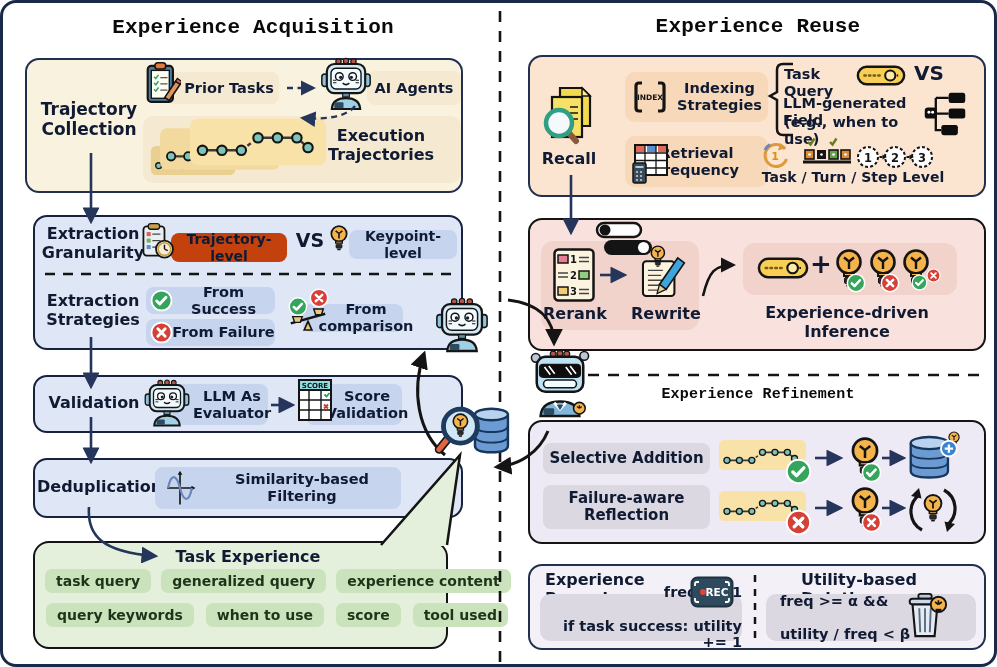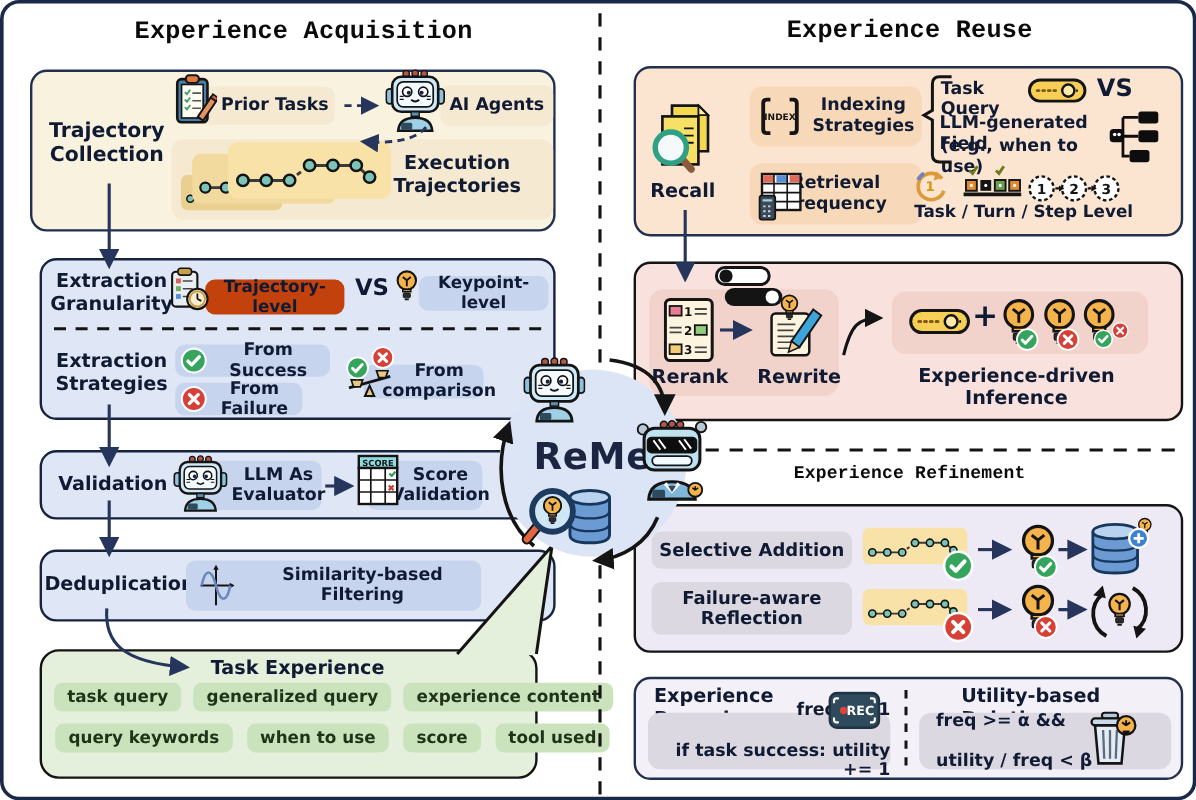--- a/index.html
+++ b/index.html
@@ -260,21 +260,21 @@
   <svg class="icon" style="left:326px;top:221px;z-index:3" width="20" height="29">
       <use href="#s-bulb"></use>
     </svg>
   <div class="panel" style="left:346px;top:227px;width:108px;height:29px;background:#c6d4ee;font-size:14px">Keypoint-level</div>
   <div class="lbl" style="left:34px;top:289px;width:112px">Extraction
 Strategies</div>
   <div class="panel" style="left:143px;top:284px;width:129px;height:27px;background:#c6d4ee;padding-left:26px">From Success</div>
   <svg class="icon" style="left:147px;top:286px;z-index:3" width="23" height="23">
       <use href="#s-check"></use>
     </svg>
-  <div class="panel" style="left:143px;top:316px;width:106px;height:27px;background:#c6d4ee;padding-left:26px">From Failure</div>
+  <div class="panel" style="left:143px;top:316px;width:129px;height:27px;background:#c6d4ee;padding-left:26px">From Failure</div>
   <svg class="icon" style="left:147px;top:318px;z-index:3" width="23" height="23">
       <use href="#s-cross"></use>
     </svg>
   <div class="panel" style="left:300px;top:301px;width:100px;height:28px;background:#c6d4ee;padding-left:26px">From
 comparison</div>
   <svg class="icon" style="left:283px;top:281px;z-index:3" width="44" height="48">
       <use href="#s-compare"></use>
     </svg>
 
   <div class="box" style="left:30px;top:372px;width:430px;height:58px;background:#dfe7f6;border:2.5px solid #16223e"></div>
@@ -455,23 +455,20 @@
   <div class="panel" style="left:763px;top:591px;width:210px;height:47px;background:#dbd8e2;border-radius:10px;justify-content:flex-start;padding-left:14px;text-align:left">
     <div>
       <div>freq &gt;= α &amp;&amp;</div>
       <div>utility / freq &lt; β</div>
     </div>
   </div>
   <svg class="icon" style="left:899px;top:589px;z-index:3" width="46" height="48">
       <use href="#s-trash"></use>
     </svg>
 
-  <div style="position:absolute;left:413px;top:305px;width:156px;height:156px;border-radius:50%;background:#dbe5f5;z-index:3;display:flex;align-items:center;justify-content:center;padding-bottom:10px;box-sizing:border-box">
-    <span style="font-size:31px;font-weight:bold;color:#1b2440;letter-spacing:.5px">ReMe</span>
-  </div>
 
   <svg class="overlay" width="997" height="667" style="z-index:4">
     <defs>
       <marker id="mN" viewBox="0 0 10 10" refX="8" refY="5" markerWidth="6.5" markerHeight="6.5" orient="auto-start-reverse">
         <path d="M0,0 L10,5 L0,10 z" fill="#26355b"></path>
       </marker>
       <marker id="mK" viewBox="0 0 10 10" refX="8" refY="5" markerWidth="6" markerHeight="6" orient="auto-start-reverse">
         <path d="M0,0 L10,5 L0,10 z" fill="#141414"></path>
       </marker>
     </defs>

